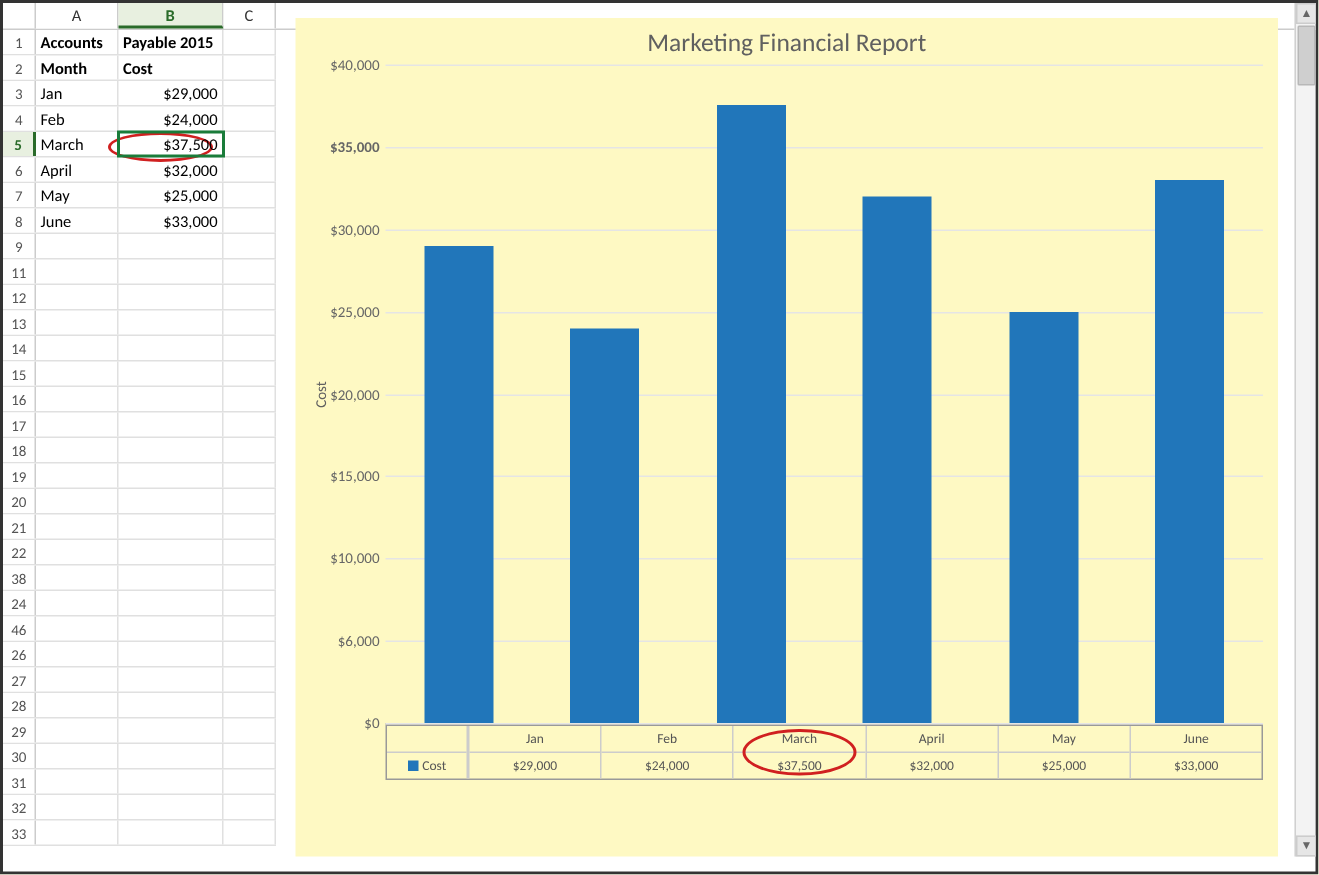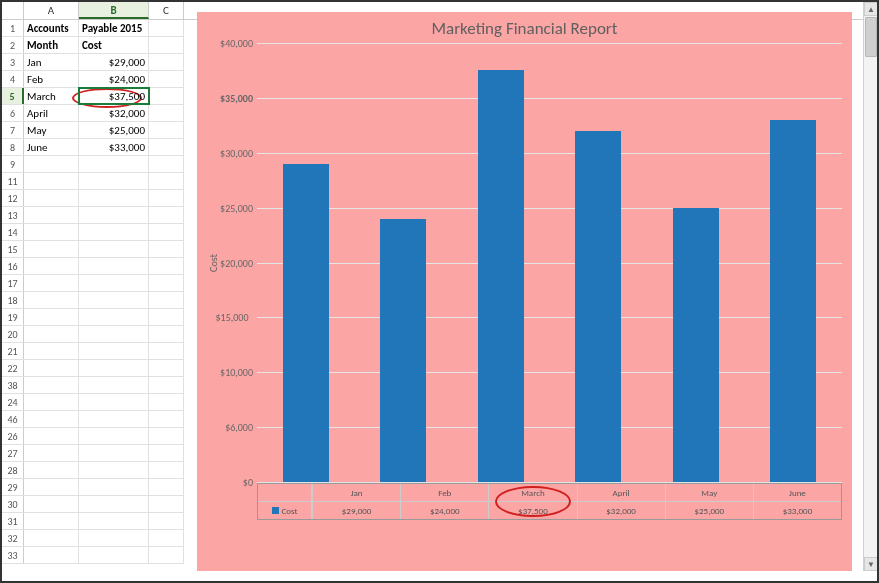--- a/index.html
+++ b/index.html
@@ -118,21 +118,21 @@
     border: 1px solid #b8b8b8;
     border-radius: 1px;
     cursor: pointer;
   }
   .chart-pane {
     position: absolute;
     left: 195px;
     top: 10px;
     right: 25px;
     bottom: 10px;
-    background: #fca5a5;
+    background: #fef9c3;
   }
   .chart-title {
     text-align: center;
     font-size: 17px;
     color: #606060;
     margin: 6px 0 4px;
     font-family: Calibri, Arial, sans-serif;
   }
   .plot-wrap {
     position: relative;
@@ -453,21 +453,21 @@
     <div class="plot-wrap">
       <div class="ylabel">Cost</div>
       <div class="plot" id="plot">
           <div class="gridline" style="top: 100%;"></div>
           <div class="ytick" style="top: 100%;">$0</div>
           <div class="gridline" style="top: 87.5%;"></div>
           <div class="ytick" style="top: 87.5%;">$6,000</div>
           <div class="gridline" style="top: 75%;"></div>
           <div class="ytick" style="top: 75%;">$10,000</div>
           <div class="gridline" style="top: 62.5%;"></div>
-          <div class="ytick" style="top: 62.5%; text-align: center;">$15,000</div>
+          <div class="ytick" style="top: 62.5%;">$15,000</div>
           <div class="gridline" style="top: 50%;"></div>
           <div class="ytick" style="top: 50%;">$20,000</div>
           <div class="gridline" style="top: 37.5%;"></div>
           <div class="ytick" style="top: 37.5%;">$25,000</div>
           <div class="gridline" style="top: 25%;"></div>
           <div class="ytick" style="top: 25%;">$30,000</div>
           <div class="gridline" style="top: 12.5%;"></div>
           <div class="ytick" style="top: 12.5%; font-weight: bold;">$35,000</div>
           <div class="gridline" style="top: 0%;"></div>
           <div class="ytick" style="top: 0%;">$40,000</div>

